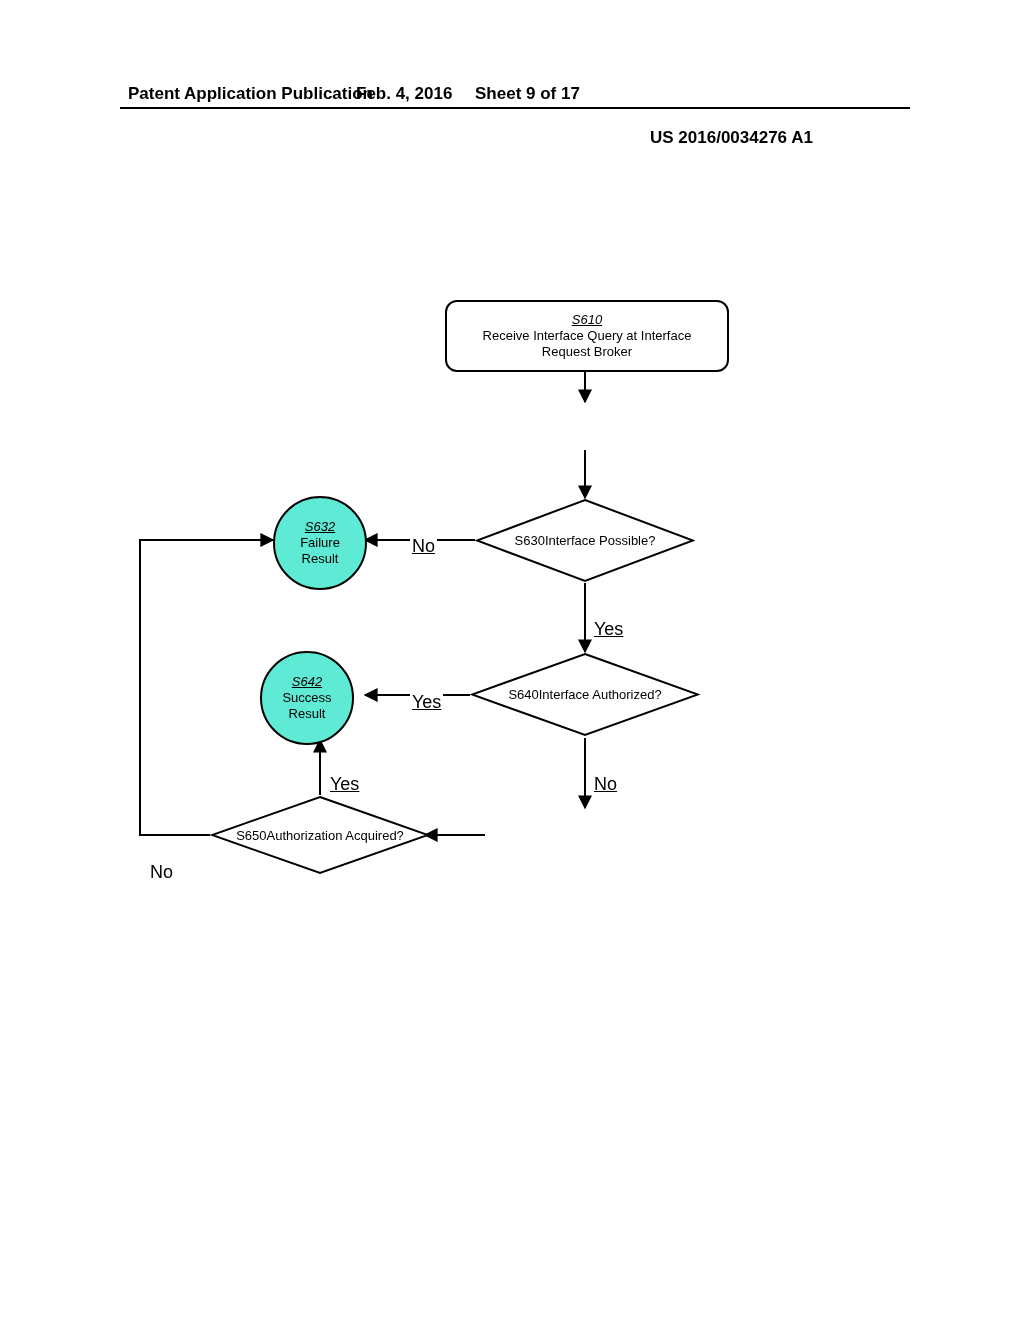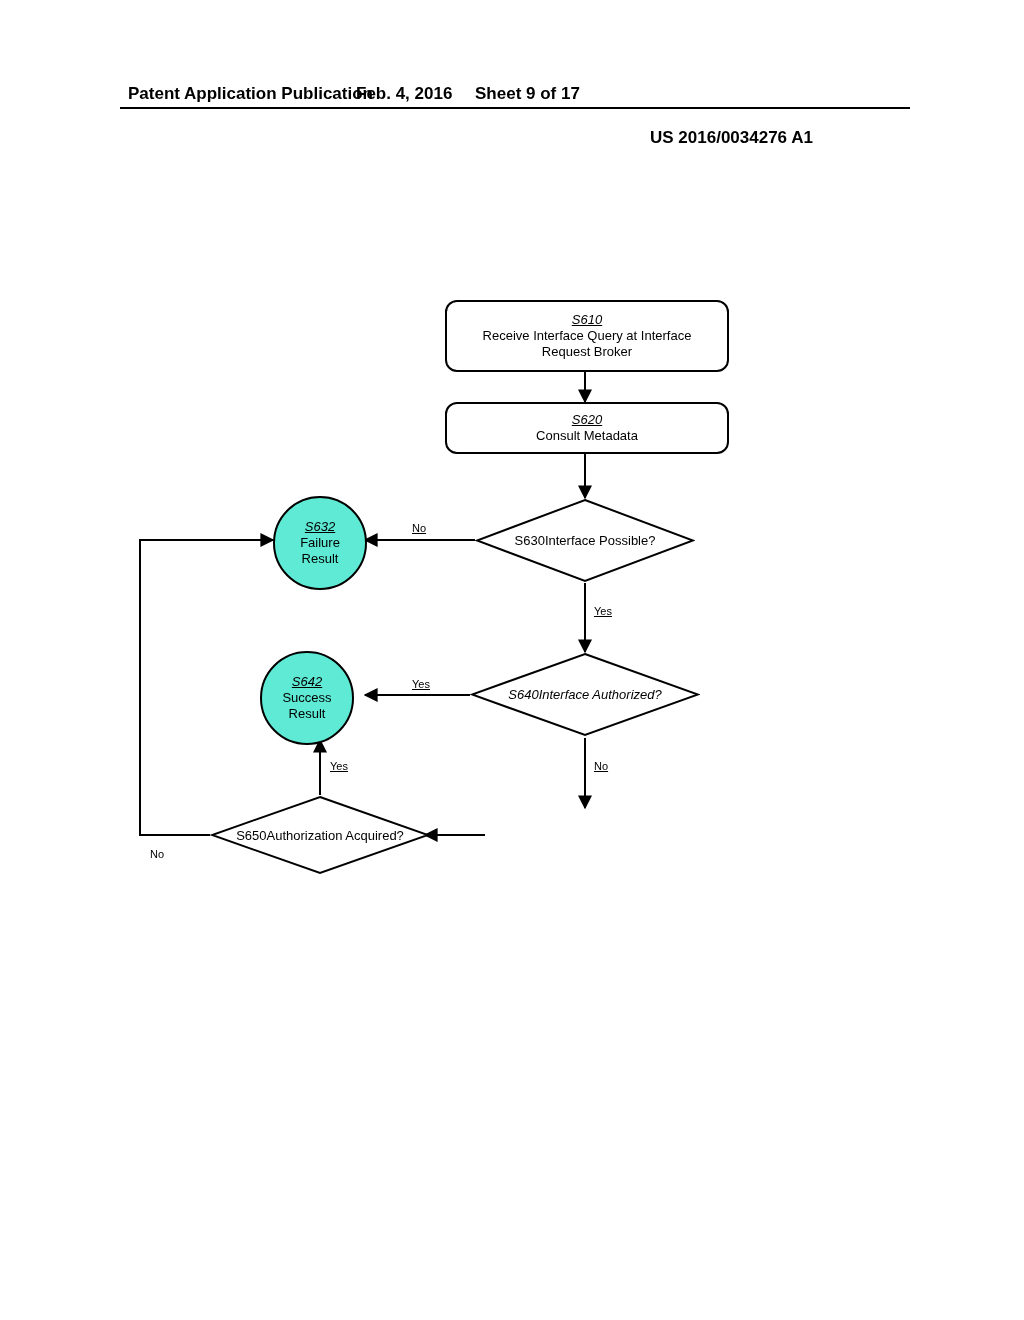--- a/index.html
+++ b/index.html
@@ -96,23 +96,24 @@
     position:absolute;
     left:0; top:0; width:100%; height:100%;
     display:flex; flex-direction:row;
     justify-content:center; align-items:center;
     font-size:13px; text-align:center;
   }
 
   .edge-label {
     position:absolute;
     background:#fff;
-    font-size:11px;
+    font-size:18px;
     padding:0 2px;
     text-decoration: underline;
+    margin-top: 14px;
   }
 </style>
 </head>
 <body>
 <div class="page">
 
 <div class="header">
   <span class="header-left">Patent Application Publication</span>
   <span class="header-center">Feb. 4, 2016</span>
   <span class="header-sheet">Sheet 9 of 17</span>
@@ -147,42 +148,38 @@
 
     <polyline points="80,535 10,535 10,240 143,240" fill="none" stroke="#000" stroke-width="2" marker-end="url(#arrow)"></polyline>
   </svg>
 
   <div class="node rect-box" style="left:315px; top:0px; width:280px; height:68px;">
     <span class="code">S610</span>
     <span>Receive Interface Query at Interface</span>
     <span>Request Broker</span>
   </div>
 
-  <div class="node rect-box" style="left:315px; top:102px; width:280px; height:48px;">
-    <span class="code">S620</span>
-    <span>Consult Metadata</span>
-  </div>
 
   <div class="diamond-wrap" style="left:345px; top:198px; width:220px; height:85px;">
     <svg width="220" height="85" style="position:absolute;left:0;top:0;">
       <polygon points="110,2 218,42.5 110,83 2,42.5" fill="#fff" stroke="#000" stroke-width="2"></polygon>
     </svg>
     <div class="diamond-label">
       <span class="code">S630</span>
       <span>Interface Possible?</span>
     </div>
   </div>
 
   <div class="node circle-box" style="left:143px; top:196px; width:90px; height:90px;">
     <span class="code">S632</span>
     <span>Failure</span>
     <span>Result</span>
   </div>
 
-  <div class="diamond-wrap" style="left:340px; top:352px; width:230px; height:85px;font-style:italic;">
+  <div class="diamond-wrap" style="left:340px; top:352px; width:230px; height:85px;">
     <svg width="230" height="85" style="position:absolute;left:0;top:0;">
       <polygon points="115,2 228,42.5 115,83 2,42.5" fill="#fff" stroke="#000" stroke-width="2"></polygon>
     </svg>
     <div class="diamond-label">
       <span class="code">S640</span>
       <span>Interface Authorized?</span>
     </div>
   </div>
 
   <div class="node circle-box" style="left:130px; top:351px; width:90px; height:90px;text-align:center;">

